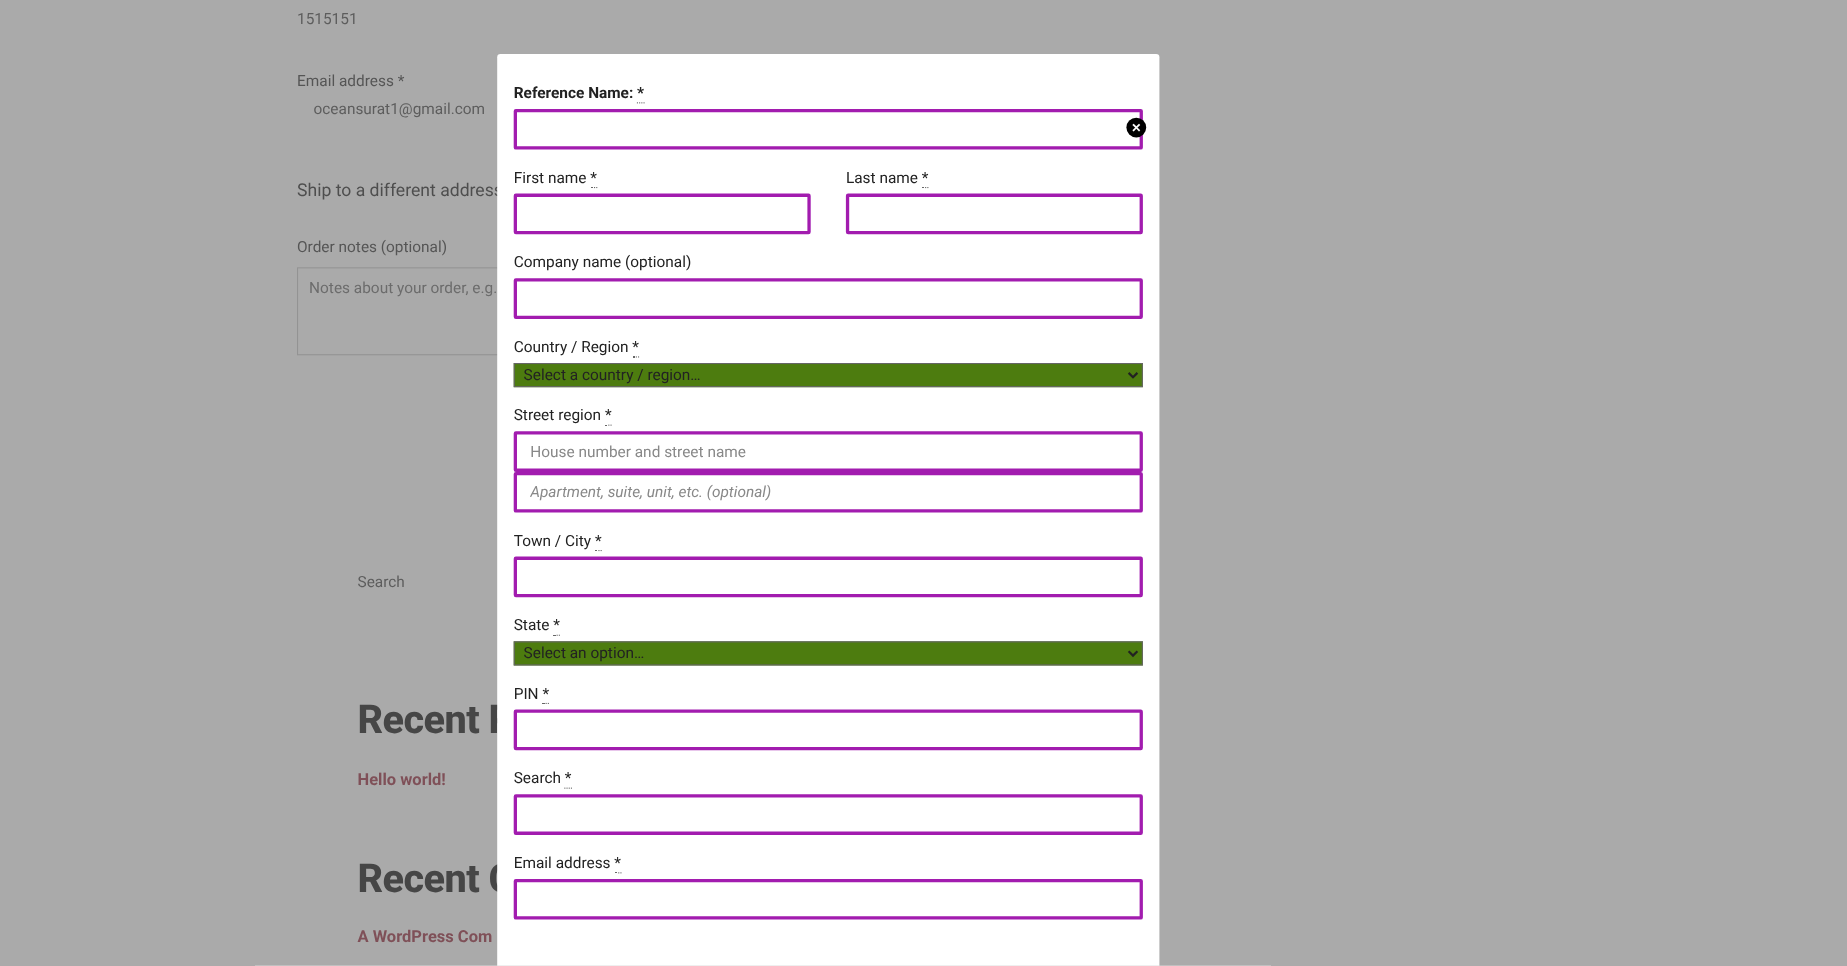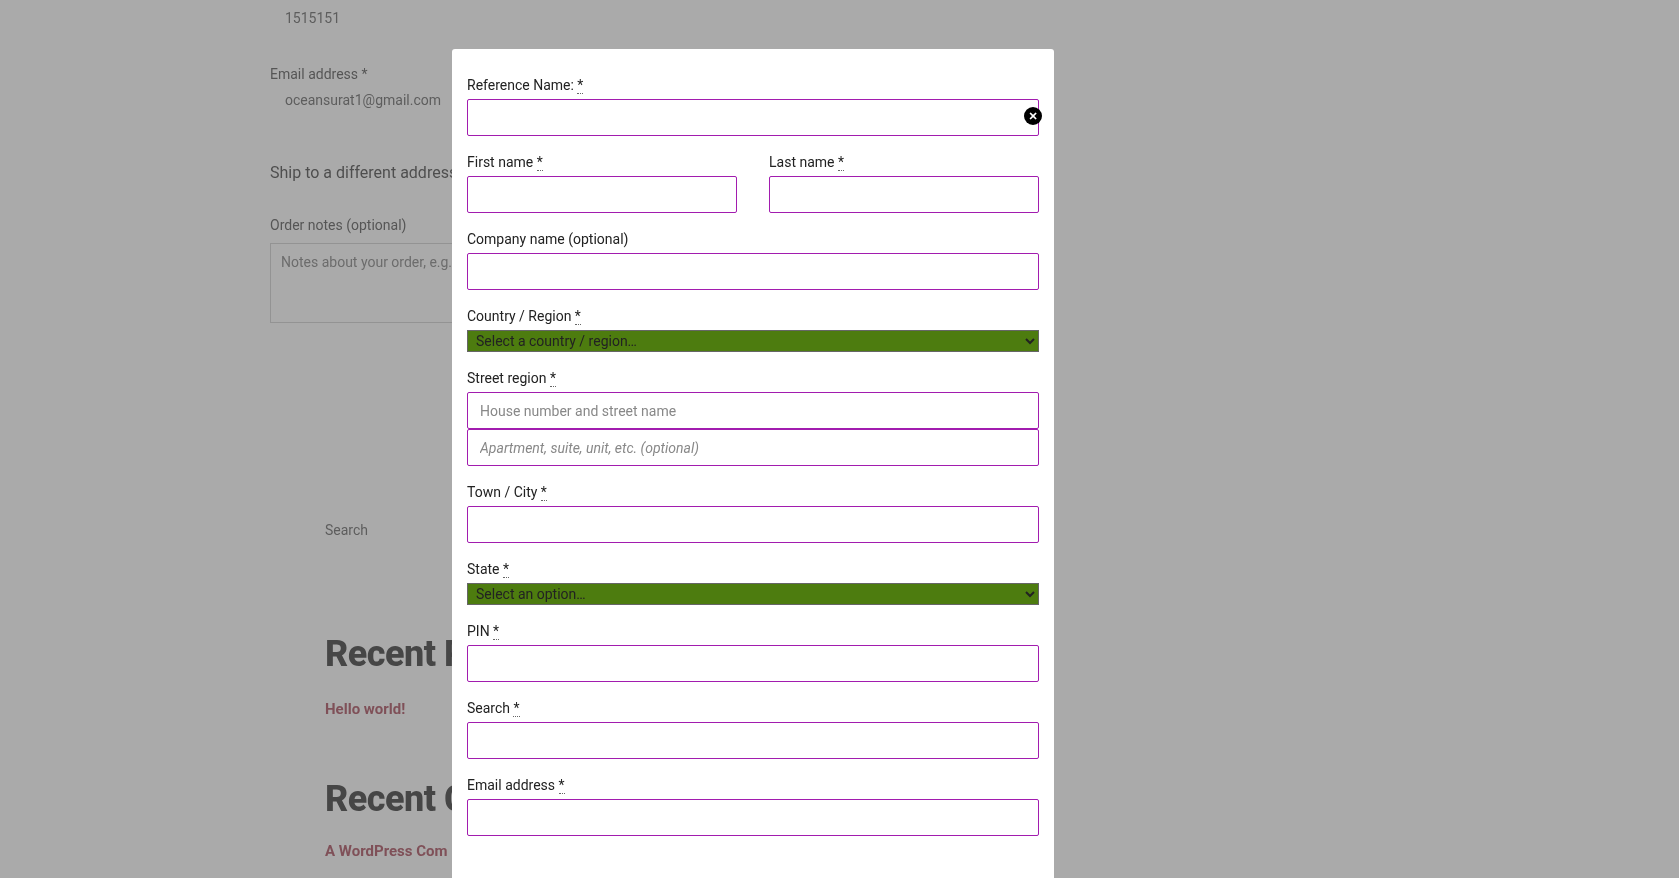--- a/index.html
+++ b/index.html
@@ -21,21 +21,20 @@
       top: 0;
       left: 0;
       width: 100%;
       height: 100%;
       padding-left: 270px;
       padding-top: 10px;
     }
     .bg-value {
       font-size: 14px;
       color: #555;
-      margin-left: 15px;
       margin-bottom: 40px;
     }
     .bg-label {
       font-size: 14px;
       color: #444;
       margin-bottom: 10px;
     }
     .bg-email {
       font-size: 14px;
       color: #555;
@@ -156,30 +155,30 @@
     .form-col {
       flex: 1;
     }
     .form-label {
       font-size: 14px;
       color: #222;
       display: block;
       margin-bottom: 6px;
     }
     .form-label-bold {
-      font-weight: 400;
+      font-weight: 700;
     }
     .required {
       border-bottom: 1px dotted #666;
       cursor: help;
     }
     .form-input {
       width: 100%;
       height: 37px;
-      border: 1px solid #a21caf;
+      border: 3px solid #a21caf;
       border-radius: 2px;
       padding: 0 12px;
       font-size: 14px;
       color: #333;
       font-family: inherit;
     }
     .form-input::placeholder {
       color: #888;
     }
     .form-select {

